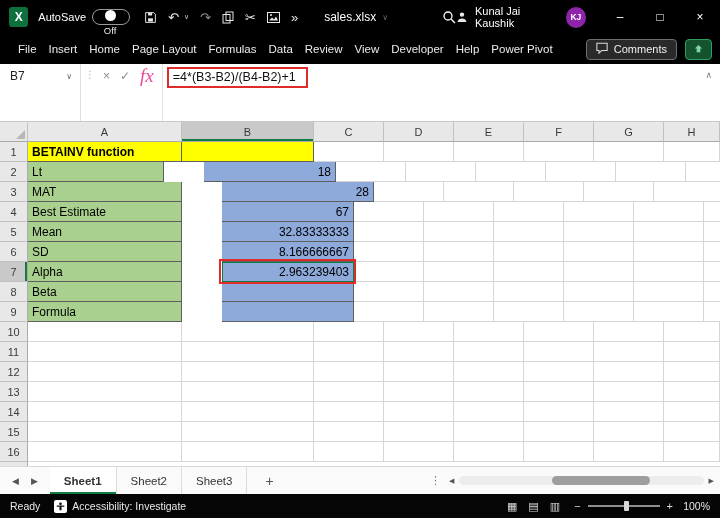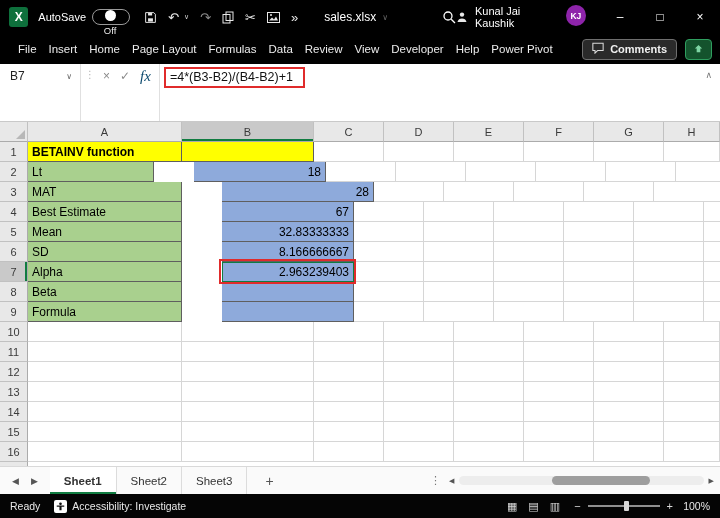--- a/index.html
+++ b/index.html
@@ -13,43 +13,43 @@
     display:grid; place-items:center; font-size:12px; font-weight:bold; color:#fff; }
   .autosave { display:flex; align-items:center; gap:6px; font-size:11px; }
   .toggle { width:38px; height:16px; border:1px solid #9a9a9a; border-radius:9px; display:flex; align-items:center; padding:0 4px 0 2px; gap:4px;flex-direction:column; }
   .knob { width:11px; height:11px; background:#fff; border-radius:50%; flex:none; }
   .toggle-state { font-size:9.5px; color:#eee; }
   .tb-icons { display:flex; align-items:center; gap:11px; margin-left:14px; color:#e8e8e8; font-size:13px; }
   .tb-icon { display:grid; place-items:center; }
   .tiny-chev { font-size:7px; color:#cfcfcf; margin-left:-6px; }
   .tb-file { margin-left:26px; display:flex; align-items:center; gap:6px; font-size:12px; }
   .tb-search { margin-left:54px; }
-  .tb-user { margin-left:auto; display:flex; gap:7px; font-size:11px; }
+  .tb-user { margin-left:auto; display:flex; align-items:center; gap:7px; font-size:11px; }
   .avatar { width:21px; height:21px; border-radius:50%; background:var(--avatar-purple,#8E24AA);
     display:grid; place-items:center; font-size:8.5px; font-weight:bold; color:#fff; }
   .win-controls { display:flex; margin-left:14px; }
   .win-btn { width:40px; height:34px; display:grid; place-items:center; font-size:12px; color:#fff; }
 
   
   .menubar { height:30px; background:#000; color:#ececec; display:flex; align-items:center; padding-left:12px; flex:none; }
   .menu-item { padding:0 6px; font-size:11.5px; white-space:nowrap; }
   .comments-btn { margin-left:auto; height:21px; display:flex; align-items:center; gap:6px;
-    border:1px solid #6e6e6e; border-radius:4px; background:#2a2a2a; padding:0 9px; font-size:11px; color:#f0f0f0;font-weight:bold; }
+    border:1px solid #6e6e6e; border-radius:4px; background:#2a2a2a; padding:0 9px; font-size:11px; color:#f0f0f0; }
   .share-btn { width:27px; height:21px; margin:0 8px; border:1px solid #2F9E5F; border-radius:4px;
     background:#14532D; display:grid; place-items:center; }
 
   
   .formulabar { height:58px; background:#fff; border-bottom:1px solid #c9c9c9; display:flex; position:relative; flex:none; }
   .namebox { width:80px; height:24px; padding:0 8px 0 10px; display:flex; align-items:center; justify-content:space-between;
     font-size:12px; color:#222; }
   .nb-chev { font-size:8px; color:#666; }
   .fb-sep { width:1px; height:100%; background:#e0e0e0; }
   .fb-dots { color:#b5b5b5; font-size:10px; align-self:flex-start; padding:5px 4px 0 4px; }
   .fb-buttons { display:flex; align-items:center; gap:10px; padding:0 8px 0 4px; height:24px; color:#8a8a8a; font-size:12px; }
-  .fb-fx { font-style:italic; font-family:"Liberation Serif","DejaVu Serif",serif; color:#0c4a6e; font-size:15px; }
+  .fb-fx { font-style:italic; font-family:"Liberation Serif","DejaVu Serif",serif; color:#ec4899; font-size:19px; }
   .fb-input { flex:1; padding:3px 4px; font-size:12.5px; color:#111; }
   .fb-annotation { display:inline-block; border:2px solid var(--annotation-red,#E02B2B); padding:1px 10px 2px 4px; }
   .fb-collapse { position:absolute; right:8px; top:6px; color:#777; font-size:9px; }
 
   
   .sheet { height:344px; background:#fff; flex:none; overflow:hidden; }
   .col-headers { display:flex; height:20px; }
   .corner { width:28px; height:20px; background:#E8E8E8; border-right:1px solid #C1C1C1; border-bottom:1px solid #ABABAB; position:relative; flex:none; }
   .corner::after { content:""; position:absolute; right:2px; bottom:2px; border-left:9px solid transparent; border-bottom:9px solid #B8B8B8; }
   .col-h { height:20px; background:#E8E8E8; border-right:1px solid #C1C1C1; border-bottom:1px solid #ABABAB;
@@ -236,21 +236,21 @@
           <div class="cell f-yellow" style="width: 132px;"></div>
           <div class="cell" style="width: 70px;"></div>
           <div class="cell" style="width: 70px;"></div>
           <div class="cell" style="width: 70px;"></div>
           <div class="cell" style="width: 70px;"></div>
           <div class="cell" style="width: 70px;"></div>
           <div class="cell" style="width: 56px;"></div>
         </div>
         <div class="grow">
           <div class="row-h">2</div>
-          <div class="cell f-green" style="width: 126px;">
+          <div class="cell f-green" style="width: 136px;">
             <span>Lt</span>
           </div>
           <div class="cell f-blue right" style="width: 132px;">
             <span>18</span>
           </div>
           <div class="cell" style="width: 70px;"></div>
           <div class="cell" style="width: 70px;"></div>
           <div class="cell" style="width: 70px;"></div>
           <div class="cell" style="width: 70px;"></div>
           <div class="cell" style="width: 70px;"></div>

